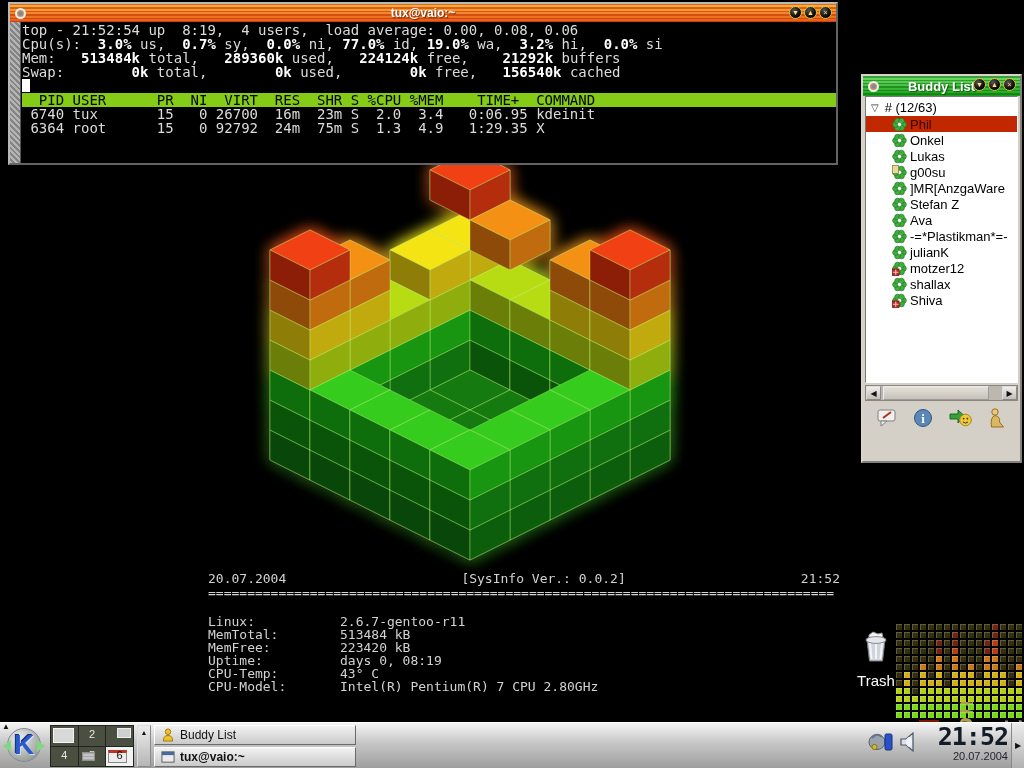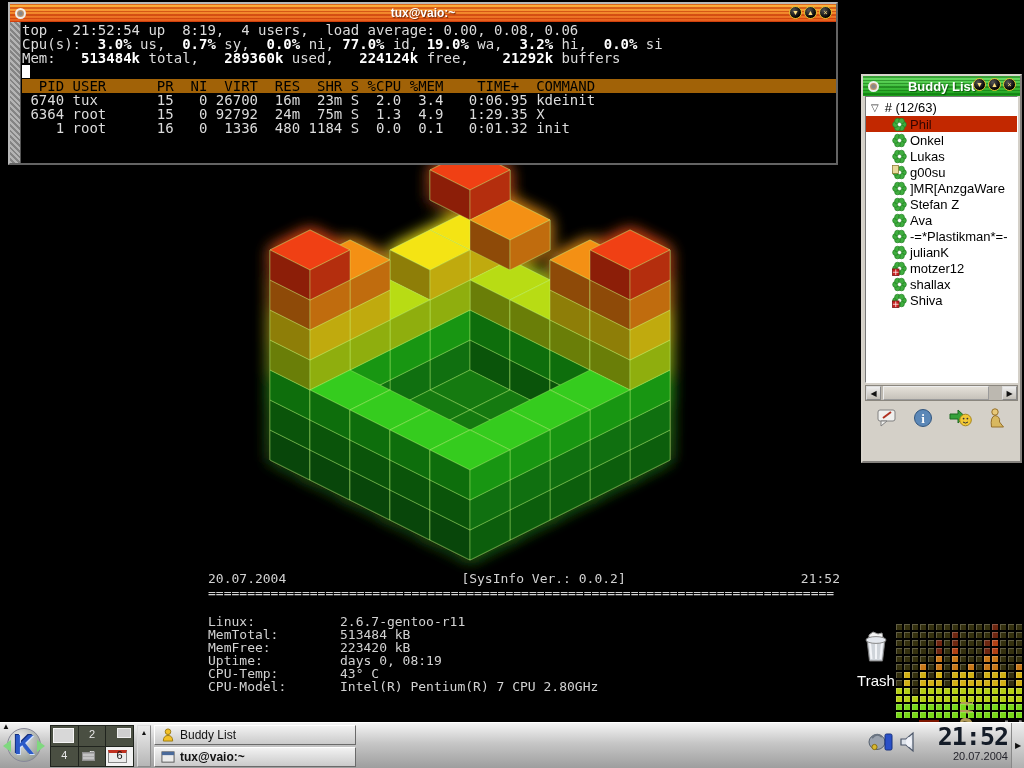--- a/index.html
+++ b/index.html
@@ -46,21 +46,21 @@
 
   
   #term-win { left:8px; top:2px; width:830px; height:163px; border:2px outset #b8b8b8; background:#000; }
   #term-body { position:relative; height:141px; background:#000; overflow:hidden; }
   #term-scrollbar { position:absolute; left:0; top:0; bottom:0; width:11px;
                     background:repeating-linear-gradient(45deg,#b4b4b4 0 2px,#848484 2px 4px); border-right:1px solid #555; }
   #term-lines { margin-left:12px; padding-top:1px; font-family:"DejaVu Sans Mono",monospace;
                 font-size:14px; line-height:14px; color:#dcdcdc; }
   .term-line { height:14px; white-space:pre; }
   .term-line .tb { font-weight:bold; color:#fff; }
-  .term-header { background:#a16207; color:#000; }
+  .term-header { background:#84cc16; color:#000; }
   .cursor { display:inline-block; width:8px; height:13px; background:#fff; vertical-align:top; }
 
   
   #buddy-win { left:861px; top:74px; width:161px; height:389px; border:2px outset #d8d4cc; background:#d4d0c8; }
   #buddy-win .title-text { font-size:13px; text-shadow:1px 1px 1px rgba(0,70,0,.8); }
   #menu-bar { height:23px; background:#d4d0c8; border-bottom:1px solid #9a968e; display:flex;
               align-items:center; font-size:13px; color:#111; }
   .menu-item { padding:2px 9px; cursor:default; }
   .menu-item .ul { text-decoration:underline; }
   #buddy-listarea { margin:0 2px; height:287px; background:#fff; border:1px solid #7a7a7a;
@@ -854,25 +854,25 @@
       <span class="wbtn">▲</span>
       <span class="wbtn">×</span>
     </span>
   </div>
   <div id="term-body">
     <div id="term-scrollbar"></div>
     <div id="term-lines">
         <div class="term-line"><span>top - 21:52:54 up  8:19,  4 users,  load average: 0.00, 0.08, 0.06</span></div>
         <div class="term-line"><span>Cpu(s): </span><span class="tb"> 3.0%</span><span> us, </span><span class="tb"> 0.7%</span><span> sy, </span><span class="tb"> 0.0%</span><span> ni,</span><span class="tb"> 77.0%</span><span> id,</span><span class="tb"> 19.0%</span><span> wa, </span><span class="tb"> 3.2%</span><span> hi, </span><span class="tb"> 0.0%</span><span> si</span></div>
         <div class="term-line"><span>Mem:   </span><span class="tb">513484k</span><span> total, </span><span class="tb">  289360k</span><span> used, </span><span class="tb">  224124k</span><span> free, </span><span class="tb">   21292k</span><span> buffers</span></div>
+        <div class="term-line"><span>Swap: </span><span class="tb">       0k</span><span> total, </span><span class="tb">       0k</span><span> used, </span><span class="tb">       0k</span><span> free, </span><span class="tb">  156540k</span><span> cached</span></div>
         <div class="term-line"><span class="cursor"></span></div>
         <div class="term-line term-header">  PID USER      PR  NI  VIRT  RES  SHR S %CPU %MEM    TIME+  COMMAND</div>
         <div class="term-line"> 6740 tux       15   0 26700  16m  23m S  2.0  3.4   0:06.95 kdeinit</div>
         <div class="term-line"> 6364 root      15   0 92792  24m  75m S  1.3  4.9   1:29.35 X</div>
-        <div class="term-line">    1 root      16   0  1336  480 1184 S  0.0  0.1   0:01.32 init</div>
       </div>
   </div>
 </div>
 
 <div class="window" id="buddy-win">
   <div class="titlebar tb-green">
     <span class="win-icon"></span>
     <span class="title-text">Buddy List</span>
     <span class="win-btns">
       <span class="wbtn">▼</span>

